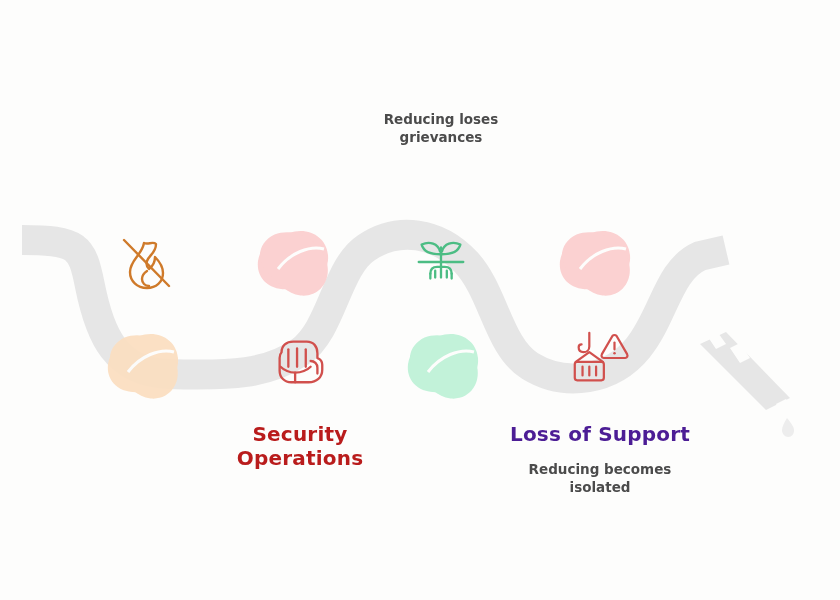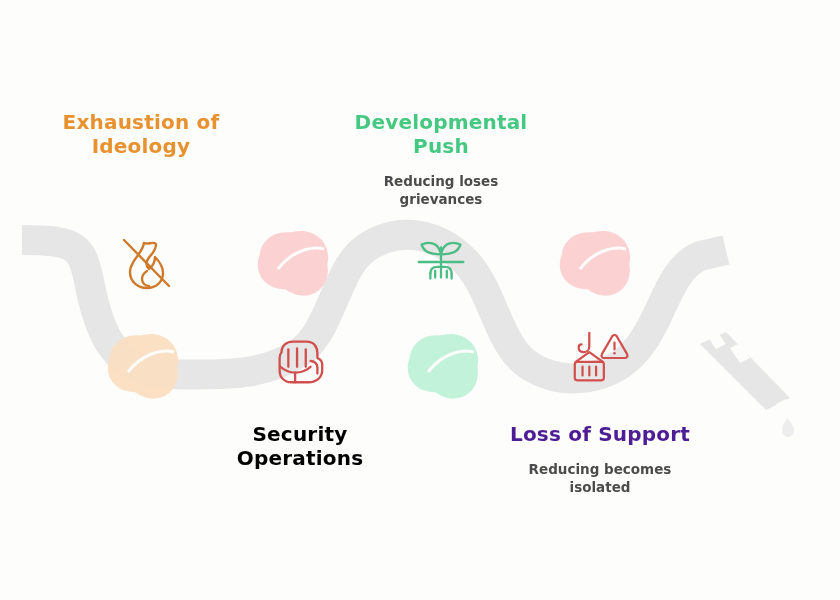--- a/index.html
+++ b/index.html
@@ -176,30 +176,28 @@
       <line x1="22" y1="41" x2="22" y2="50"></line>
       <line x1="29" y1="41" x2="29" y2="50"></line>
       <path d="M46 9 C47 8, 49 8, 50 9 L61 28 C62 30, 61 32, 59 32 L37 32
                C35 32, 34 30, 35 28 Z"></path>
       <line x1="48" y1="16" x2="48" y2="23"></line>
       <circle cx="48" cy="27" r="1.3" fill="#d1504d" stroke="none"></circle>
     </svg>
   </div>
 
   <div class="milestone" id="ms-1">
-    <p class="m-title" style="color:#e8912f;">Exhaustion of Ideology</p>
   </div>
 
   <div class="milestone" id="ms-2">
-    <p class="m-title" style="color:#45c882;">Developmental Push</p>
     <p class="m-desc">Reducing loses grievances</p>
   </div>
 
   <div class="milestone" id="ms-3">
-    <p class="m-title" style="color:#000000;">Security Operations</p>
+    <p class="m-title" style="color:#b91c1c;">Security Operations</p>
   </div>
 
   <div class="milestone" id="ms-4">
     <p class="m-title" style="color:#4c1d95;">Loss of Support</p>
     <p class="m-desc">Reducing becomes isolated</p>
   </div>
 
 </div>
 
 </body></html>

